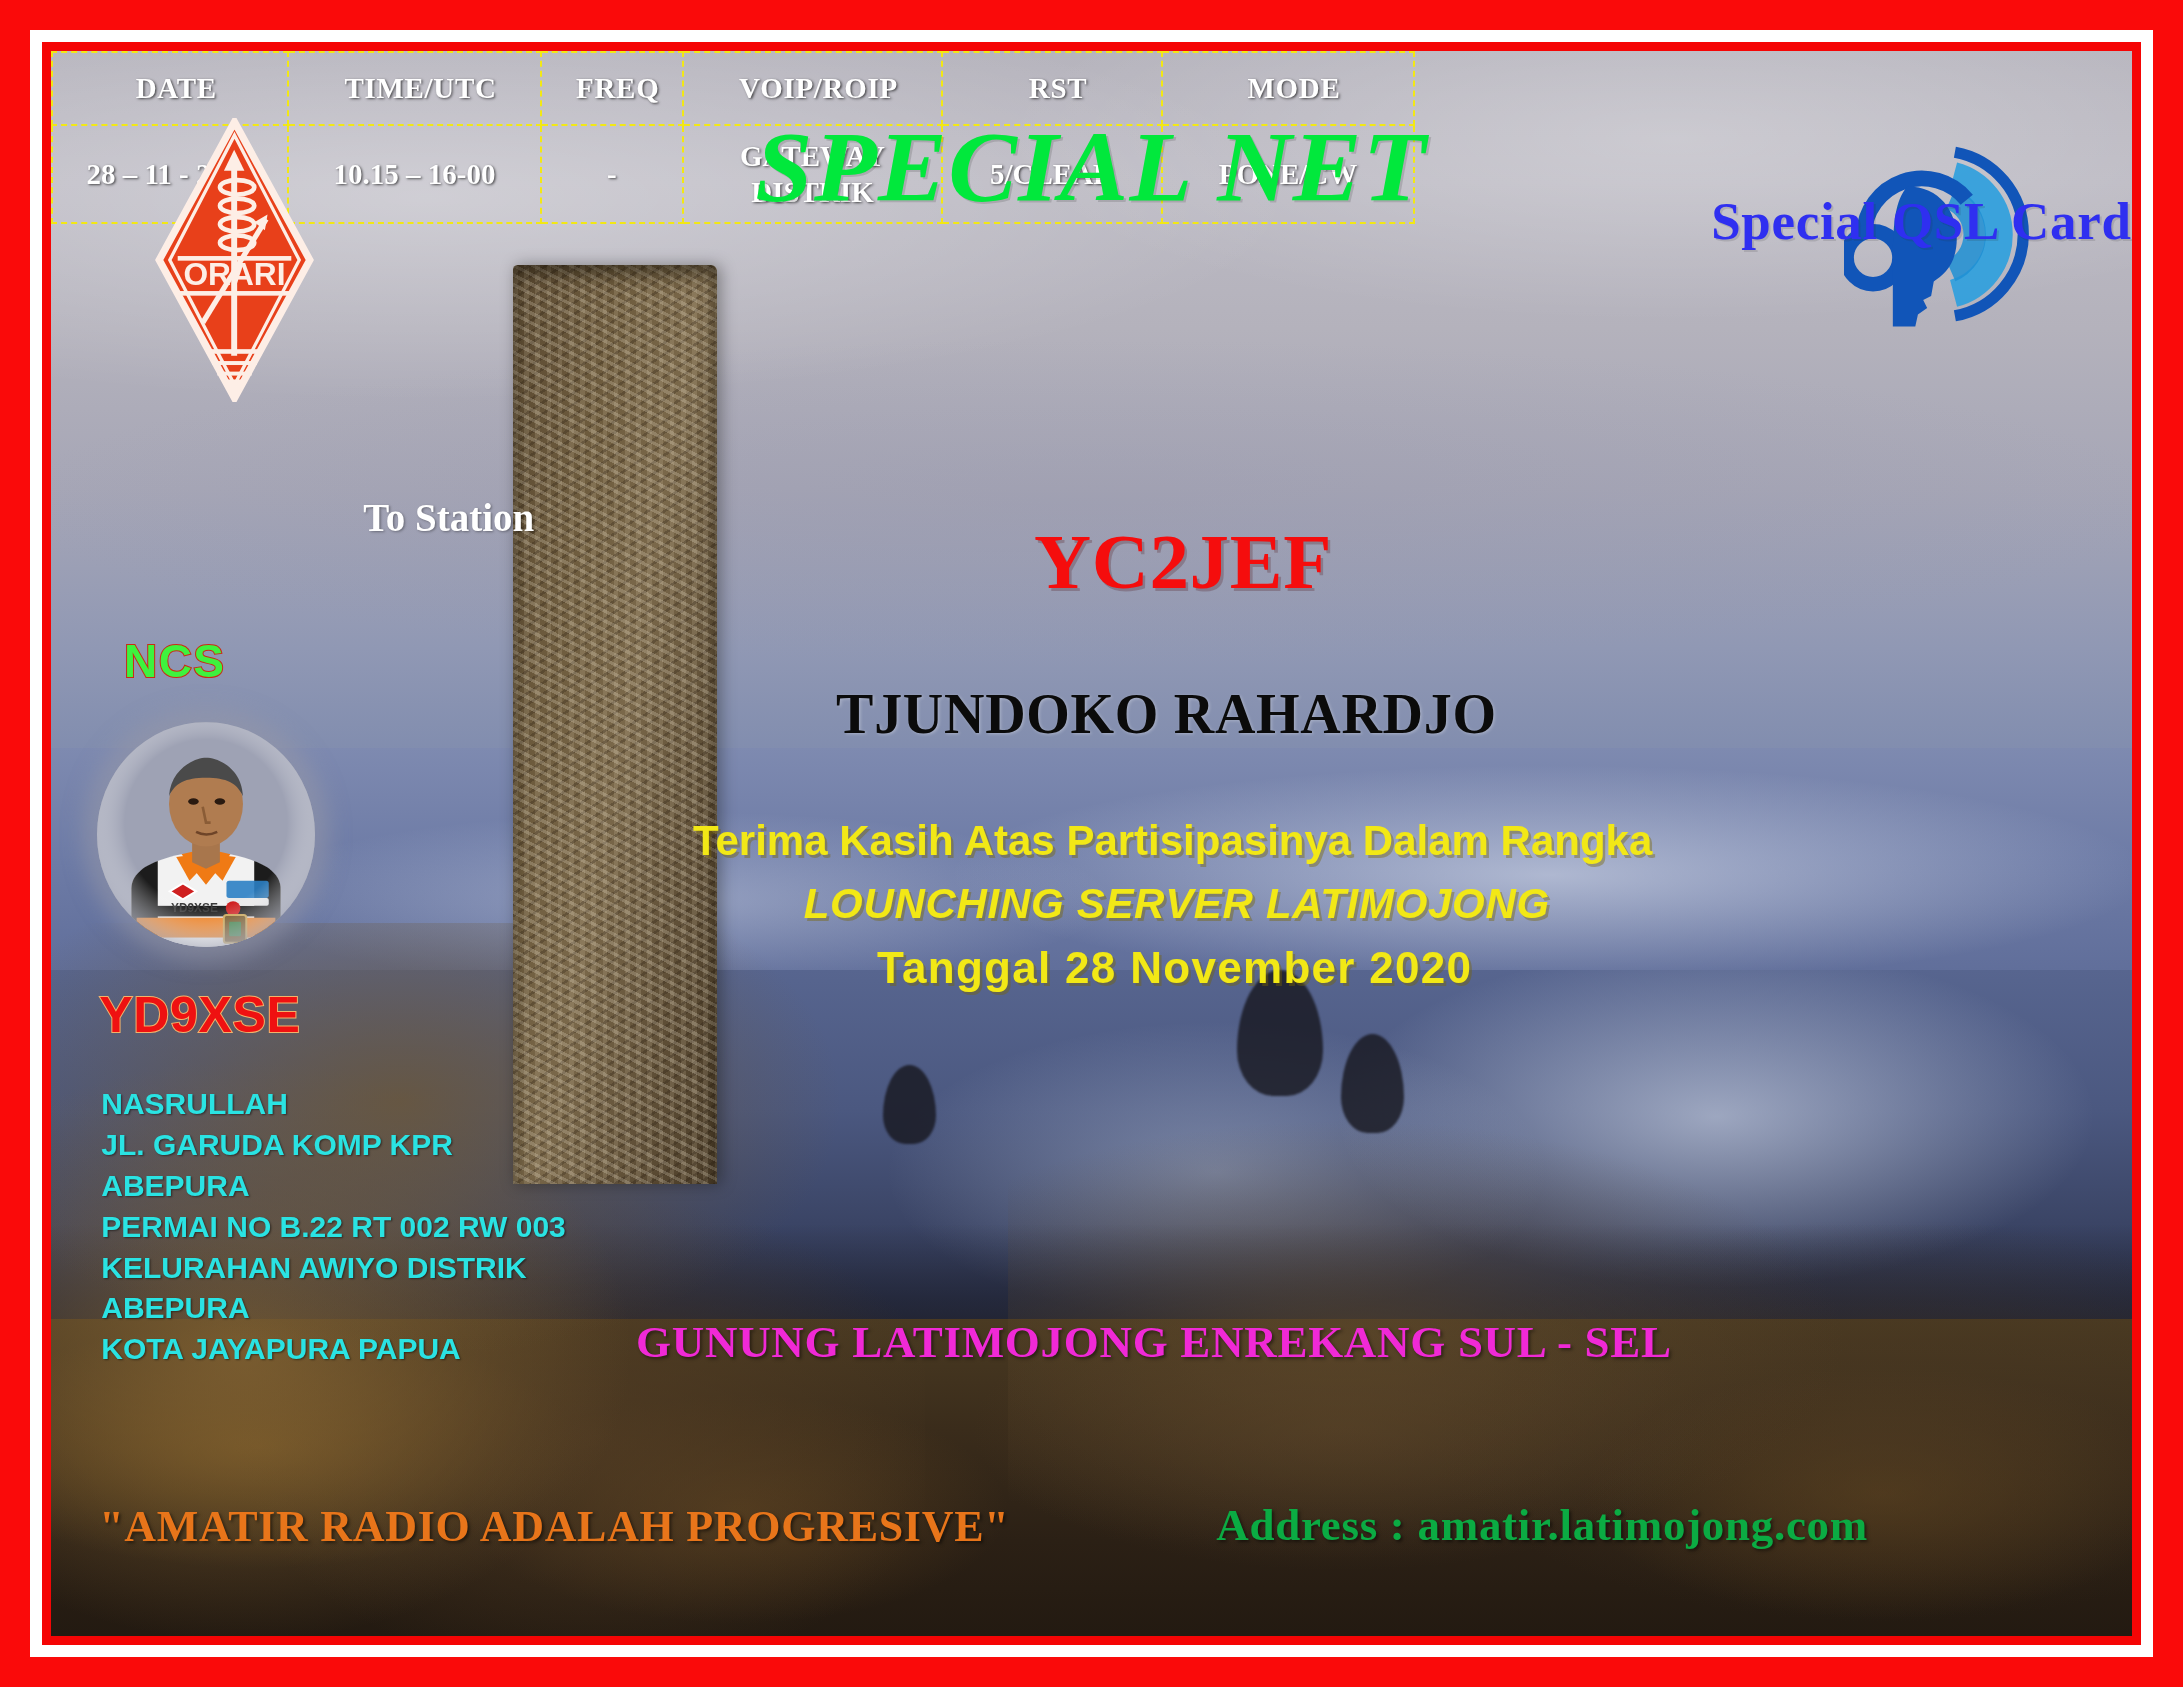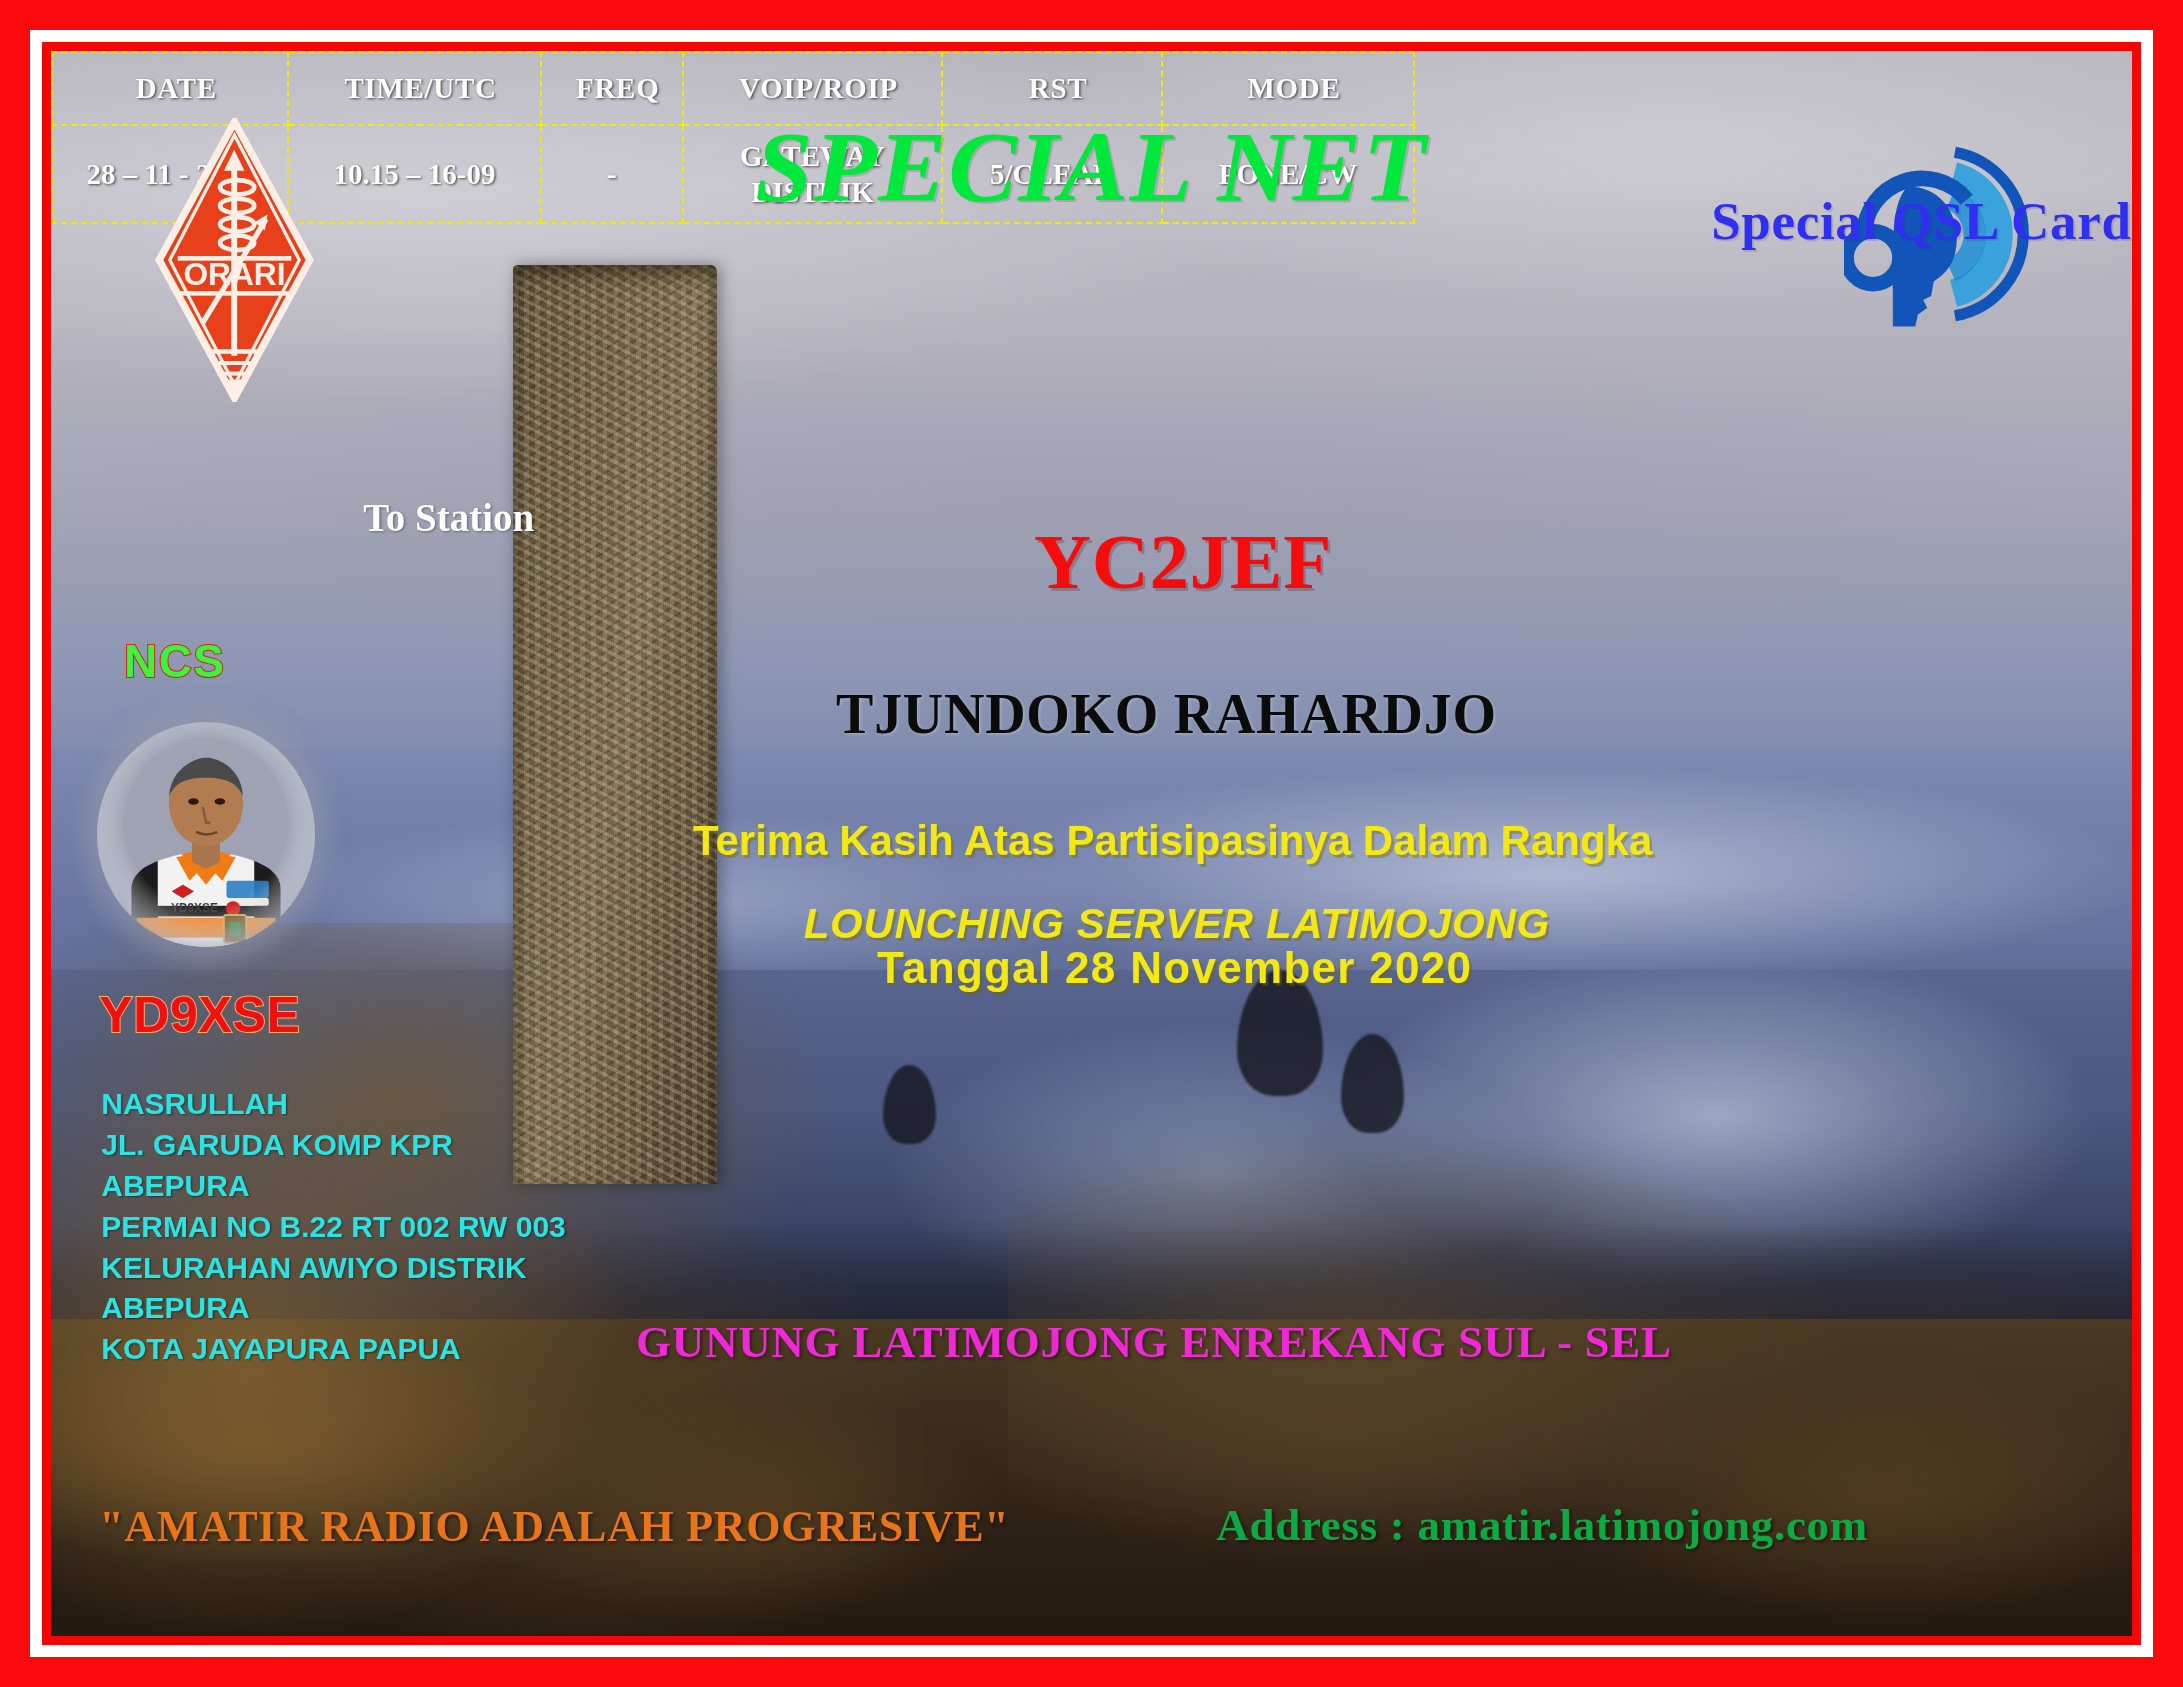--- a/index.html
+++ b/index.html
@@ -180,21 +180,20 @@
     text-shadow: 2.6px 2.6px 0 rgba(120,100,0,.40);
   }
   #thanks-line2 {
     left: 0; right: 0; top: 52.3%;
     text-align: center; padding-left: 8.2%;
     font-family: "Liberation Sans", sans-serif;
     font-weight: 700; font-style: italic;
     font-size: 42px; letter-spacing: 0.7px;
     color: #f2e816;
     text-shadow: 2.6px 2.6px 0 rgba(120,100,0,.40);
-    margin-top: 20px;
   }
   #thanks-line3 {
     left: 0; right: 0; top: 56.3%;
     text-align: center; padding-left: 8.0%;
     font-family: "Liberation Sans", sans-serif;
     font-weight: 700; font-size: 44px; letter-spacing: 1.3px;
     color: #f2e816;
     text-shadow: 2.6px 2.6px 0 rgba(120,100,0,.40);
   }
 
@@ -444,21 +443,21 @@
              <th class="col-time">TIME/UTC</th>
              <th class="col-freq">FREQ</th>
              <th class="col-voip">VOIP/ROIP</th>
              <th class="col-rst">RST</th>
              <th class="col-mode">MODE</th>
            </tr>
          </thead>
          <tbody>
            <tr>
              <td>28 – 11 - 2020</td>
-             <td>10.15 – 16-09</td>
+             <td>10.15 – 16-00</td>
              <td>-</td>
              <td>
                <div>GATEWAY</div>
                <div>DISTRIK</div>
              </td>
              <td>5/CLEAR</td>
              <td>PONE/CW</td>
            </tr>
          </tbody>
        </table>

